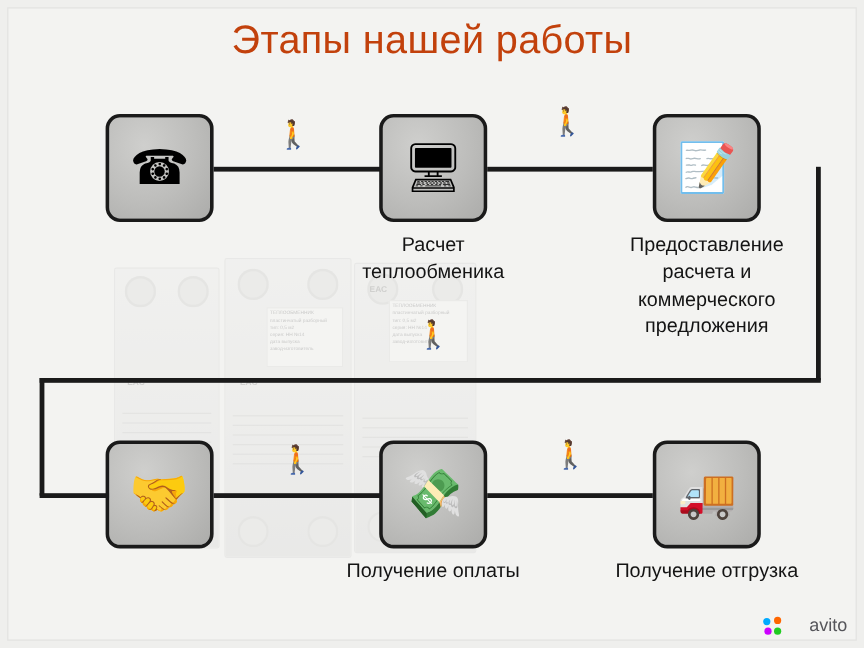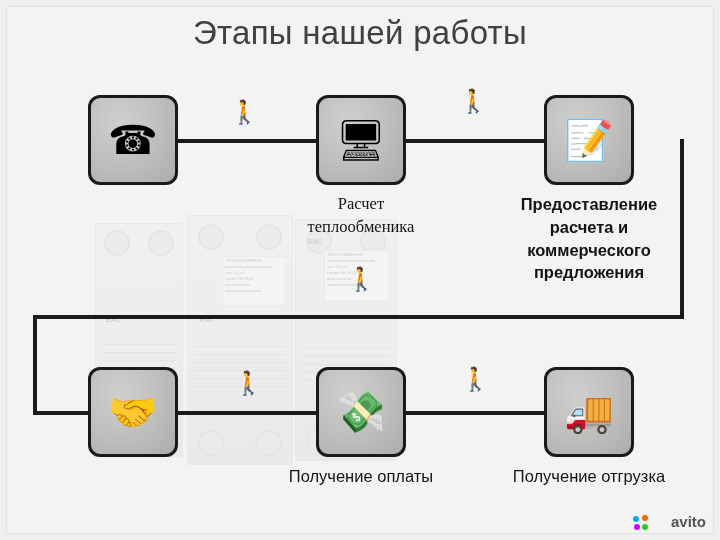--- a/index.html
+++ b/index.html
@@ -70,21 +70,21 @@
     font-weight: bold;
   }
 
   
   #title {
     position: absolute;
     left: 0; right: 0;
     top: 14px;
     text-align: center;
     font-size: 33px;
-    color: #404040;
+    color: #c2410c;
     letter-spacing: 0.3px;
   }
 
   
   .line {
     position: absolute;
     background: #1a1a1a;
   }
   .line.h { height: 4px; }
   .line.v { width: 4px; }
@@ -119,25 +119,25 @@
     font-size: 23px;
     line-height: 1;
   }
 
   
   #watermark {
     position: absolute;
     right: 14px;
     bottom: 10px;
     display: flex;
-    align-items: flex-end;
+    align-items: center;
     gap: 23px;
     font-size: 15px;
     color: #55555a;
-    font-weight: bold;
+    font-weight: normal;
   }
   #watermark .dots {
     position: relative;
     width: 15px; height: 15px;
   }
   #watermark .dots i {
     position: absolute;
     width: 6px; height: 6px;
     border-radius: 50%;
     display: block;
@@ -219,27 +219,27 @@
   <div class="line h" style="left:178px; top:411px; width:140px;"></div>
   <div class="line h" style="left:406px; top:411px; width:138px;"></div>
 
   <div class="node" style="left:88px; top:95px;">
     <span class="node-emoji">☎</span>
   </div>
 
   <div class="node" style="left:316px; top:95px;">
     <span class="node-emoji">🖥</span>
   </div>
-  <div class="caption" style="left:246px; top:193px; width:230px;font-family:Liberation Serif, serif;">Расчет
+  <div class="caption" style="left:246px; top:193px; width:230px;">Расчет
 теплообменика</div>
 
   <div class="node" style="left:544px; top:95px;">
     <span class="node-emoji">📝</span>
   </div>
-  <div class="caption" style="left:492px; top:193px; width:194px;font-weight:bold;">Предоставление
+  <div class="caption" style="left:492px; top:193px; width:194px;">Предоставление
 расчета и
 коммерческого
 предложения</div>
 
   <div class="node" style="left:88px; top:367px;">
     <span class="node-emoji">🤝</span>
   </div>
 
   <div class="node" style="left:316px; top:367px;">
     <span class="node-emoji">💸</span>

